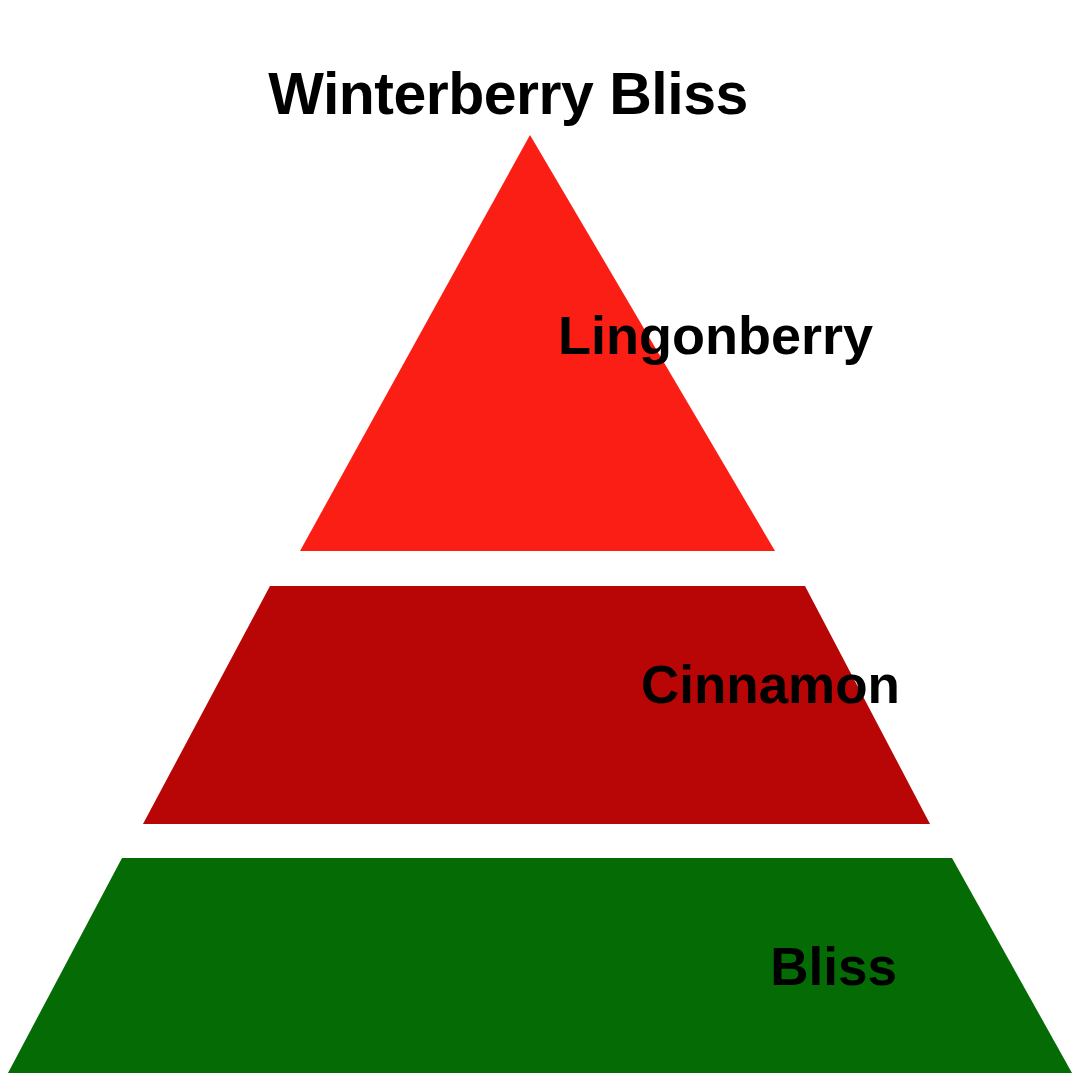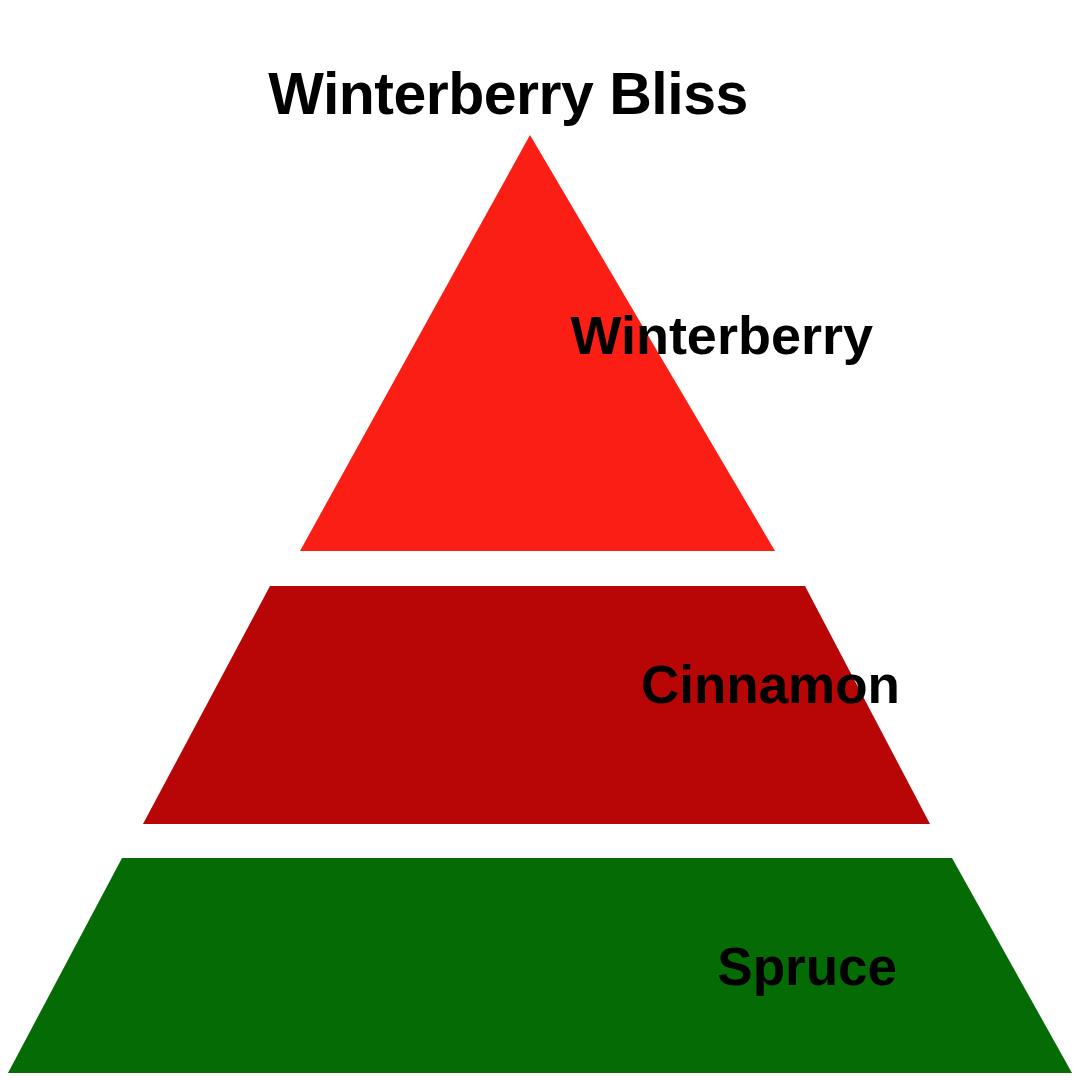--- a/index.html
+++ b/index.html
@@ -74,19 +74,19 @@
 <div id="chart-root" style="background: rgb(255, 255, 255);">
 
   <svg id="pyramid-svg" viewBox="0 0 1080 1080" preserveAspectRatio="none">
     <polygon points="530,135 530,135 775,551 300,551" fill="#FA1E14"></polygon>
     <polygon points="270,586 805,586 930,824 143,824" fill="#B80505"></polygon>
     <polygon points="122,858 952,858 1072,1073 8,1073" fill="#056B05"></polygon>
   </svg>
 
   <div class="chart-title">Winterberry Bliss</div>
 
-  <div class="tier-label tier-label-0">Winterberry</div>
+  <div class="tier-label tier-label-0">Lingonberry</div>
 
   <div class="tier-label tier-label-1">Cinnamon</div>
 
-  <div class="tier-label tier-label-2">Spruce</div>
+  <div class="tier-label tier-label-2">Bliss</div>
 
 </div>
 
 </body></html>

